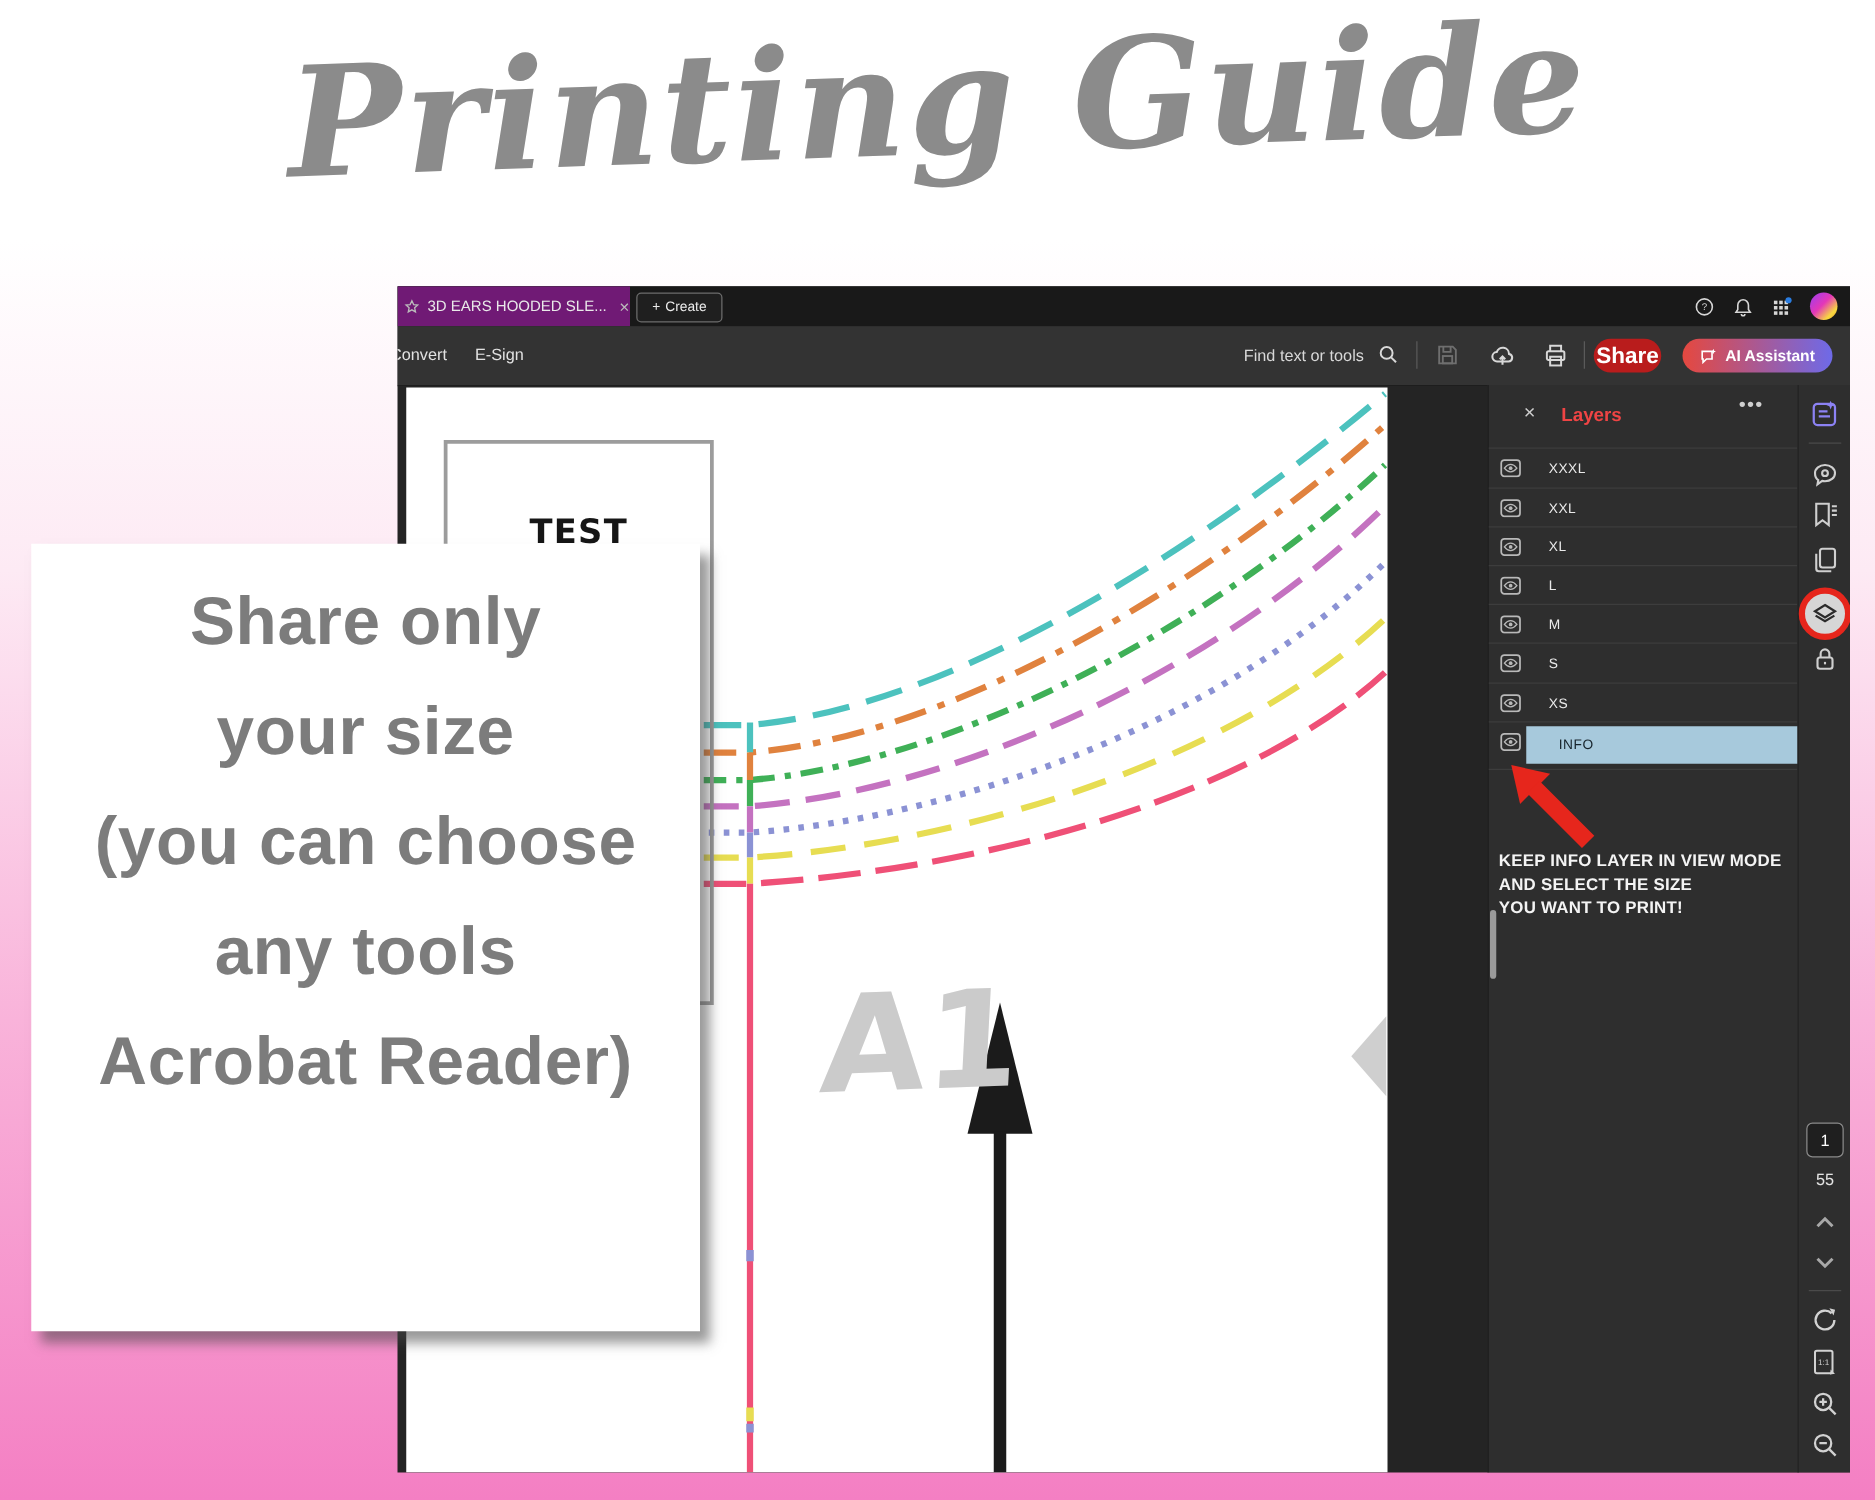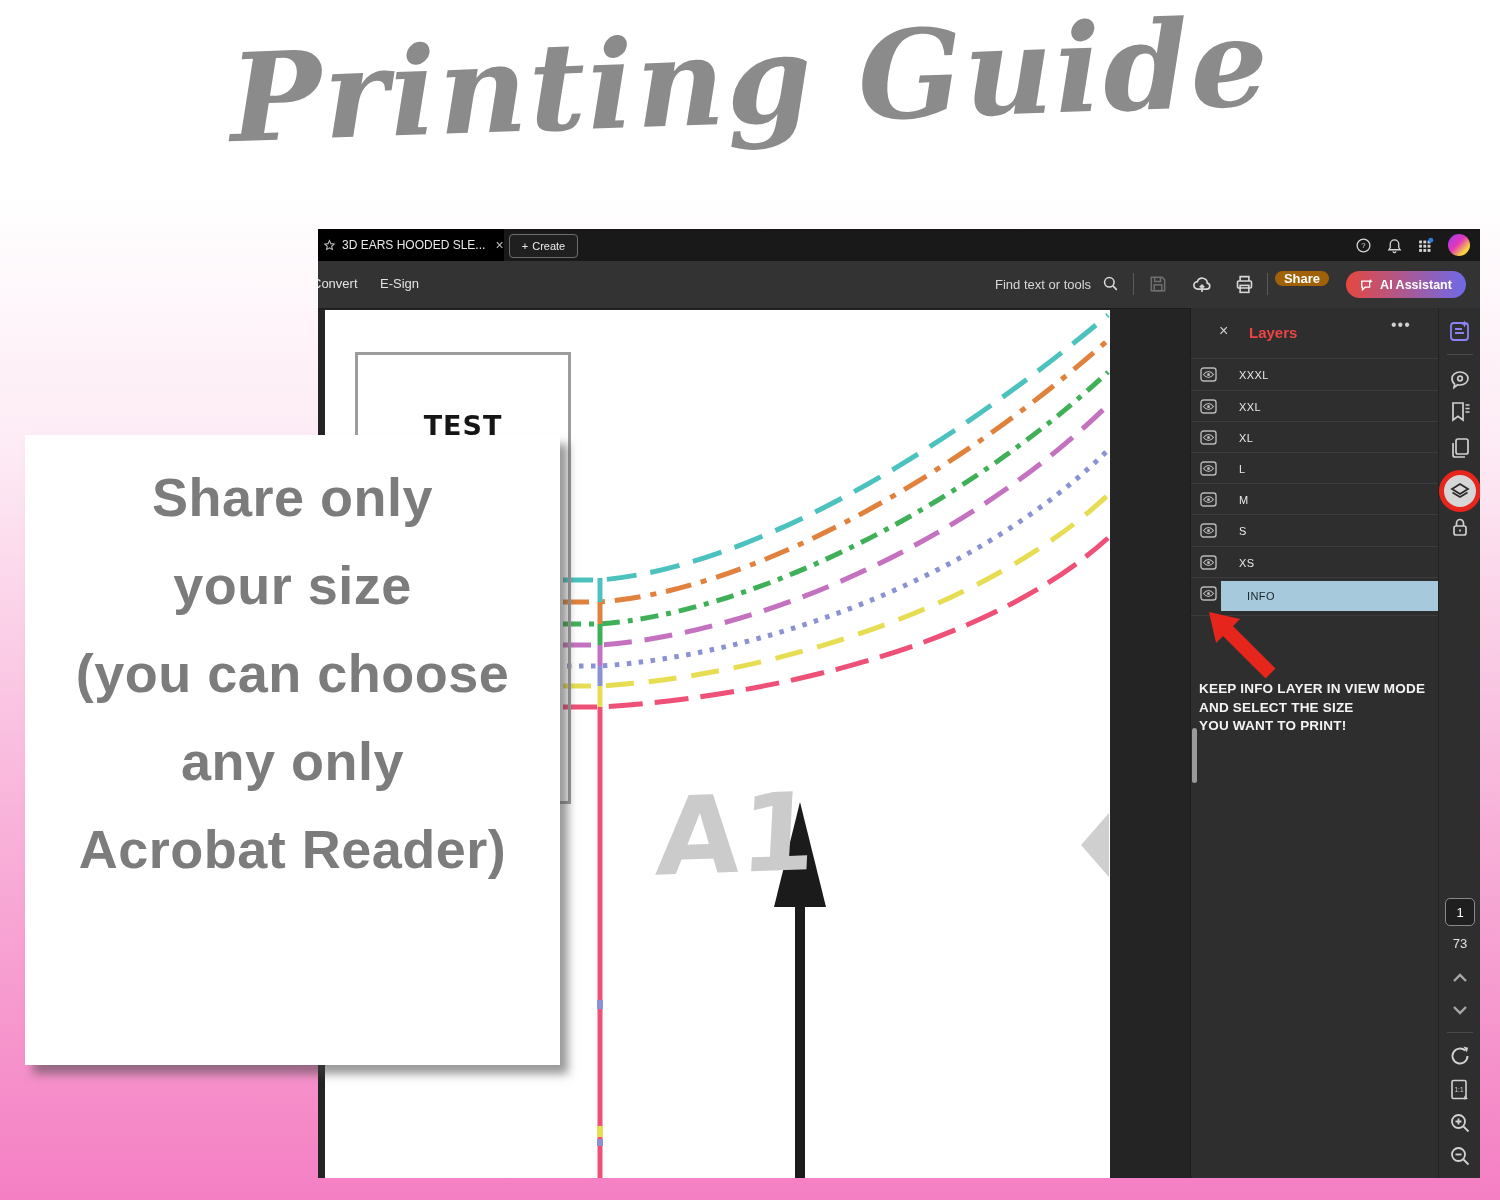--- a/index.html
+++ b/index.html
@@ -9,36 +9,36 @@
 
   
   .guide-title{position:absolute;left:140px;top:8px;width:1220px;text-align:center;
     font-family:"DejaVu Serif",serif;font-style:italic;font-weight:700;font-size:122px;
     color:#8b8b8b;letter-spacing:2px;transform:rotate(-2deg);}
 
   
   .shot{position:absolute;left:318px;top:229px;width:1162px;height:949px;background:#242424;overflow:hidden;}
 
   .tabbar{position:absolute;left:0;top:0;width:1162px;height:32px;background:#191919;}
-  .tab{position:absolute;left:0;top:0;width:186px;height:32px;background:#000000;display:flex;align-items:center;}
+  .tab{position:absolute;left:0;top:0;width:186px;height:32px;background:#701a75;display:flex;align-items:center;}
   .tab-star{margin-left:5px;flex:0 0 auto;}
   .tab-title{margin-left:6px;font-size:12px;color:#e9e9e9;white-space:nowrap;}
   .tab-close{margin-left:10px;color:#bbbbbb;font-size:14px;line-height:1;}
   .create-btn{position:absolute;left:191px;top:5px;width:67px;height:22px;border:1px solid #6d6d6d;border-radius:4px;
     color:#ececec;font-size:11px;display:flex;align-items:center;justify-content:center;gap:4px;background:#1f1f1f;}
   .top-icons{position:absolute;right:0;top:0;height:32px;display:flex;align-items:center;gap:14px;padding-right:10px;}
   .avatar{width:22px;height:22px;border-radius:50%;background:linear-gradient(135deg,#9b3df0 0%,#e437b8 45%,#f8d93f 78%,#e8902f 100%);}
 
   .toolbar{position:absolute;left:0;top:32px;width:1162px;height:47px;background:#333333;border-bottom:1px solid #1d1d1d;}
   .menu-item{position:absolute;top:15px;font-size:13px;color:#e2e2e2;}
   .find-label{position:absolute;left:677px;top:16px;font-size:13px;color:#d8d8d8;}
   .tb-icon{position:absolute;top:13px;}
   .tb-div{position:absolute;top:12px;width:1px;height:22px;background:#5a5a5a;}
-  .share-btn{position:absolute;left:957px;top:10px;width:54px;height:15px;border-radius:14px;background:#a16207;
-    color:#ffffff;font-size:13px;font-weight:bold;display:flex;align-items:center;justify-content:center;}
+  .share-btn{position:absolute;left:957px;top:10px;width:54px;height:27px;border-radius:14px;background:#b91c1c;
+    color:#ffffff;font-size:18px;font-weight:bold;display:flex;align-items:center;justify-content:center;}
   .ai-btn{position:absolute;left:1028px;top:10px;width:120px;height:27px;border-radius:14px;
     color:#ffffff;font-size:12.5px;font-weight:bold;display:flex;align-items:center;justify-content:center;gap:6px;}
 
   
   .page{position:absolute;left:7px;top:81px;width:785px;height:868px;background:#ffffff;}
   .test-square{position:absolute;left:30px;top:42px;width:210px;height:446px;border:3px solid #9c9c9c;}
   .test-square-label{margin-top:55px;text-align:center;font-size:27px;font-weight:bold;color:#161616;letter-spacing:1px;
     font-family:"DejaVu Sans",sans-serif;}
   .a1{position:absolute;left:332px;top:462px;font-size:108px;font-weight:800;color:#cbcbcb;
     font-family:"DejaVu Sans",sans-serif;transform:skewX(-5deg) rotate(-2deg);}
@@ -374,21 +374,21 @@
         <svg width="24" height="24" viewBox="0 0 24 24" fill="none" stroke="#cfcfcf" stroke-width="1.7">
             <rect x="6" y="10" width="12" height="9" rx="2"></rect>
             <path d="M8.5 10V7a3.5 3.5 0 0 1 7 0v3"></path>
             <path d="M12 13.5v2"></path>
           </svg>
       </span>
 
       <div class="page-box">
           <span>1</span>
         </div>
-      <div class="page-total">73</div>
+      <div class="page-total">55</div>
       <span class="sb-icon" style="top:664px;left:13px">
         <svg width="16" height="12" viewBox="0 0 16 12" fill="none" stroke="#a8a8a8" stroke-width="2.4">
             <polyline points="2,9 8,3 14,9"></polyline>
           </svg>
       </span>
       <span class="sb-icon" style="top:696px;left:13px">
         <svg width="16" height="12" viewBox="0 0 16 12" fill="none" stroke="#a8a8a8" stroke-width="2.4">
             <polyline points="2,3 8,9 14,3"></polyline>
           </svg>
       </span>
@@ -421,17 +421,17 @@
           </svg>
       </span>
     </div>
   </div>
 
   <div class="note-box">
     <div class="note-box-inner">
       <div class="note-line">Share only</div>
       <div class="note-line">your size</div>
       <div class="note-line">(you can choose</div>
-      <div class="note-line">any only</div>
+      <div class="note-line">any tools</div>
       <div class="note-line">Acrobat Reader)</div>
     </div>
   </div>
 </div>
 
 </body></html>

